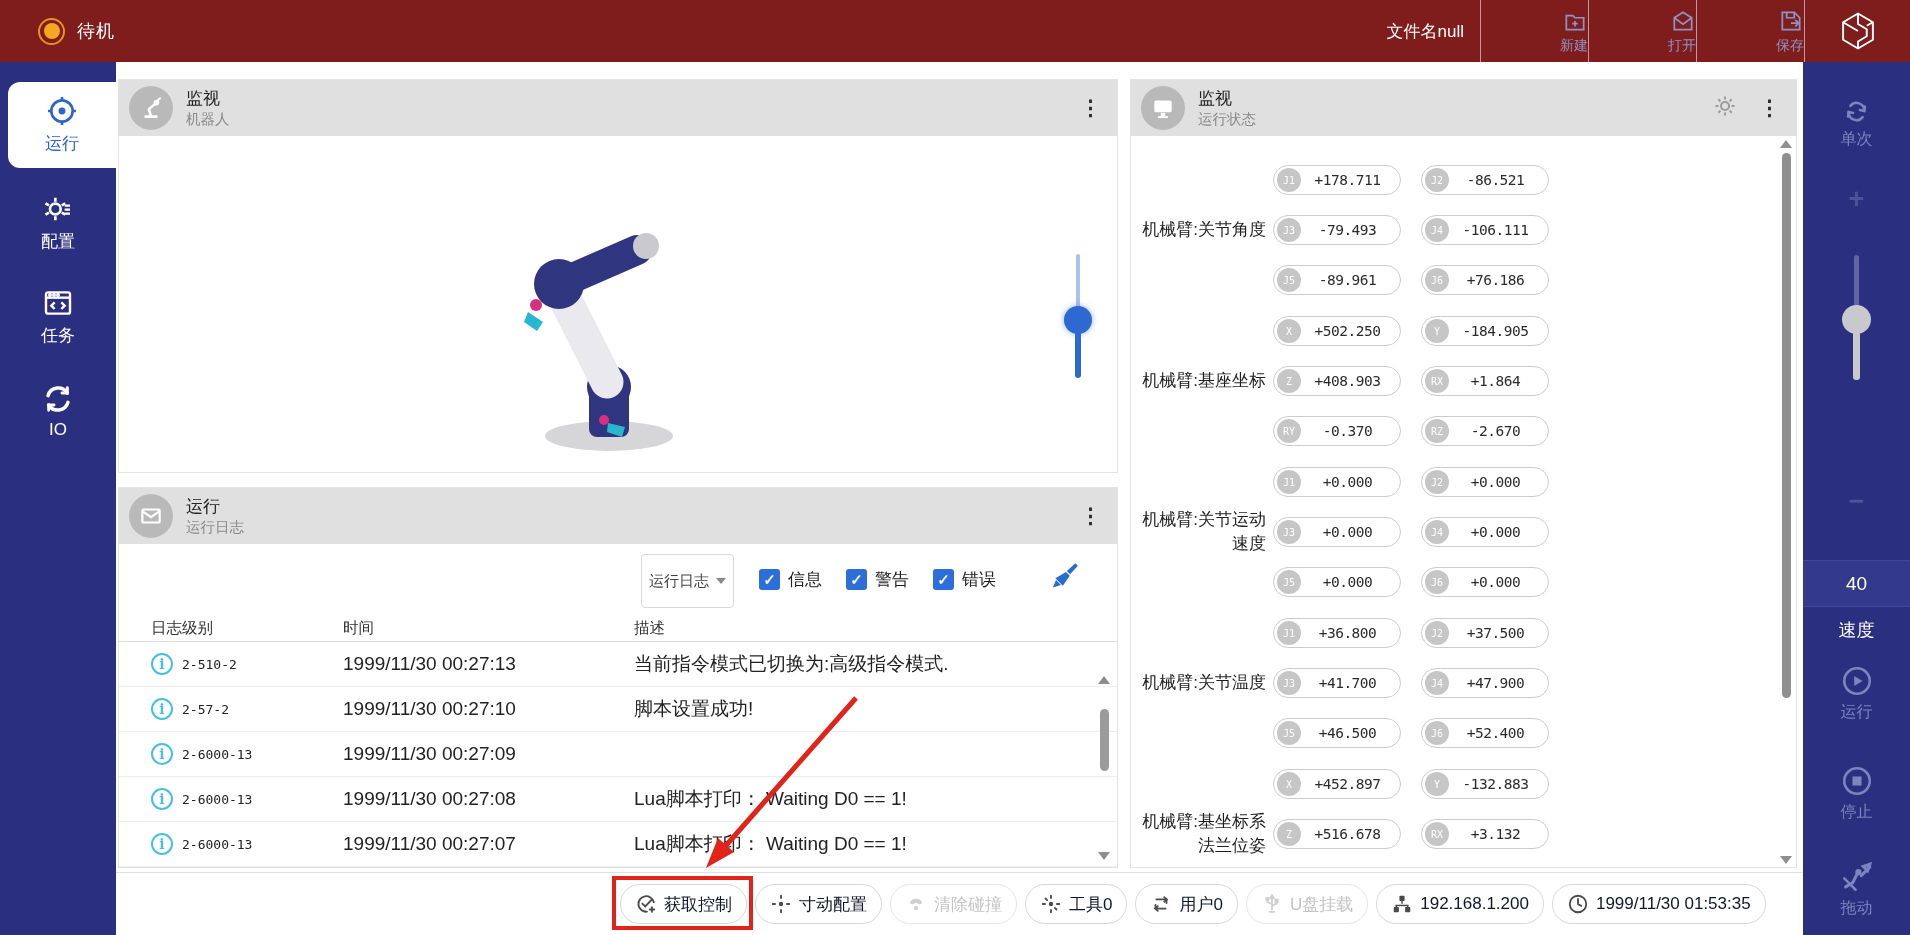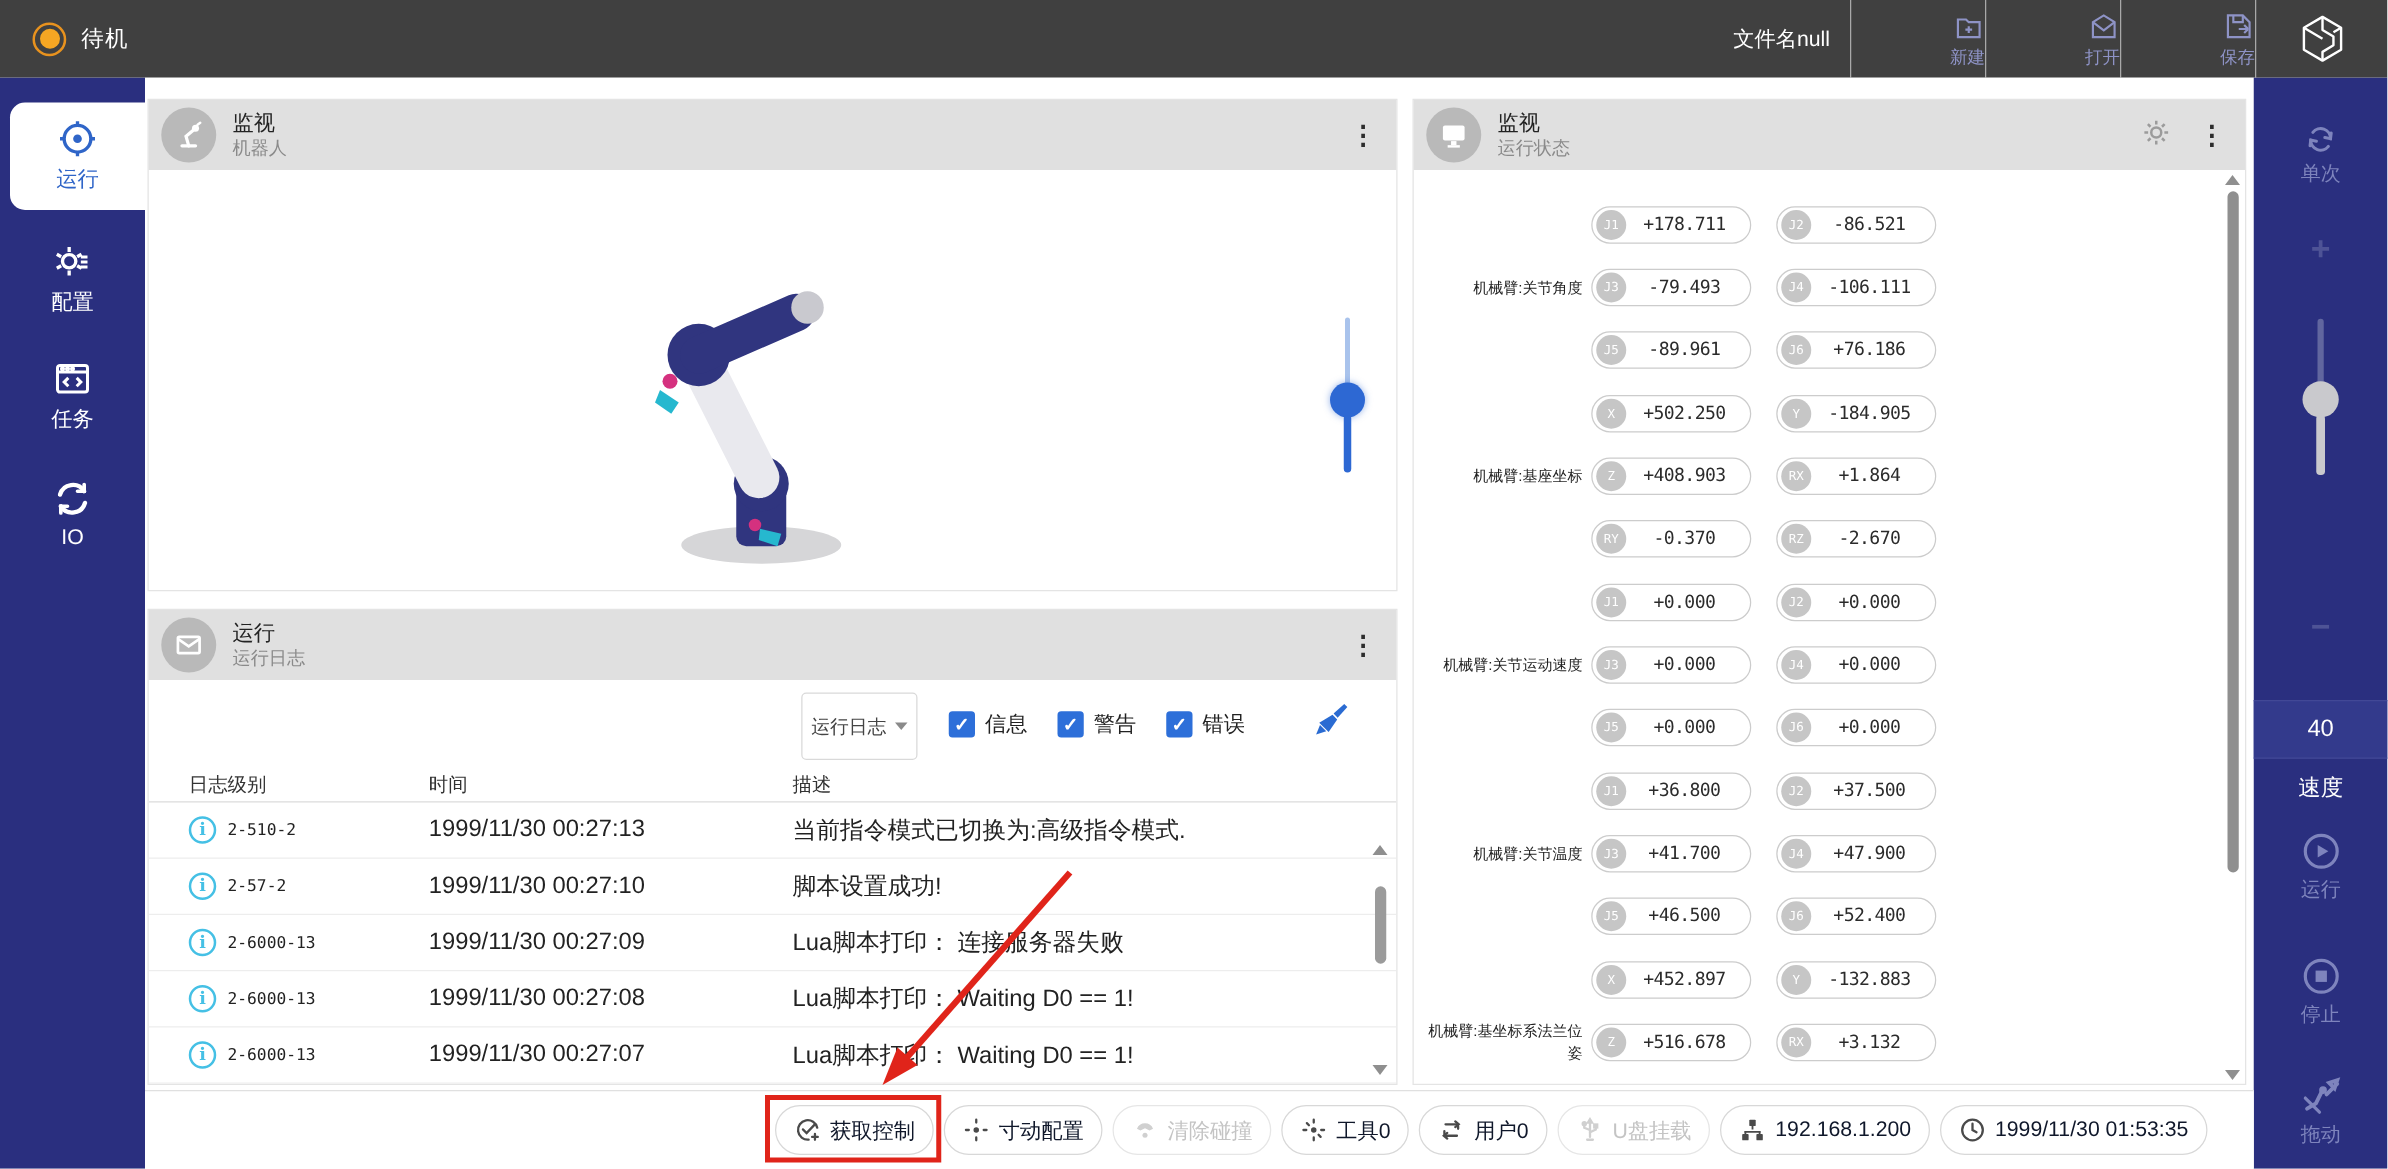--- a/index.html
+++ b/index.html
@@ -2,21 +2,21 @@
 <html><head>
 <meta charset="utf-8">
 <style>
   * { margin:0; padding:0; box-sizing:border-box; }
   html,body { width:1910px; height:935px; overflow:hidden; background:#fff;
     font-family:"Liberation Sans", sans-serif; }
   #app { position:relative; width:1910px; height:935px; background:#fff; }
 
   
   .topbar { position:absolute; left:0; top:0; width:1910px; height:62px;
-    background:#404040; display:flex; align-items:center; color:#fff; z-index:5;}
+    background:#7f1d1d; display:flex; align-items:center; color:#fff; z-index:5;padding-left:12px;}
   .status-dot { width:27px; height:27px; border:2px solid #e8921e; border-radius:50%;
     margin-left:26px; display:flex; align-items:center; justify-content:center;}
   .status-dot i { width:16px; height:16px; background:#f5a623; border-radius:50%; display:block;}
   .status-label { margin-left:12px; font-size:18px; letter-spacing:1px;}
   .tb-right { margin-left:auto; display:flex; align-items:stretch; height:100%; }
   .filename { display:flex; align-items:center; font-size:17px; padding-right:16px;}
   .tb-action { width:108px; border-left:1px solid rgba(255,255,255,.55);
     display:flex; flex-direction:column; align-items:flex-end; justify-content:center;
     gap:3px; color:#8e93c6; cursor:pointer;}
   .tb-action svg { width:26px; height:26px; }
@@ -90,21 +90,21 @@
     border-top:8px solid #8f8f8f;}
   .thumb { width:9px; background:#9b9b9b; border-radius:5px; position:absolute; left:2.5px;}
   .log-scroll { right:6px; top:132px; height:184px;}
   .log-scroll .thumb { top:33px; height:62px;}
   .log-scroll .arr-dn { position:absolute; bottom:0;}
 
   .status-panel { left:1130px; top:79px; width:667px; height:789px; }
   .sp-body { position:absolute; left:0; top:56px; right:18px; bottom:1px; overflow:hidden; padding-top:29px;}
   .group { display:flex; margin-bottom:21px; }
   .g-label { width:140px; padding-right:5px; text-align:right; align-self:center;
-    font-size:12px; color:#1f1f1f; line-height:1.4;}
+    font-size:17px; color:#1f1f1f; line-height:1.4;}
   .g-grid { display:grid; grid-template-columns:128px 128px; column-gap:106px; row-gap:13px; margin-left:2px;gap:20px;}
   .pill { height:30px; border:1px solid #cccccc; border-radius:16px; background:#fff;
     display:flex; align-items:center; padding:0 6px 0 3px;}
   .pk { width:24px; height:24px; border-radius:50%; background:#c6c6c6; color:#fff;
     font-family:"DejaVu Sans Mono", monospace; font-size:10px;
     display:flex; align-items:center; justify-content:center; flex:0 0 24px;}
   .pv { flex:1; text-align:center; font-family:"DejaVu Sans Mono", monospace;
     font-size:14.5px; color:#2b2b2b; letter-spacing:-0.5px;}
   .sp-scroll { right:3px; top:60px; height:724px; }
   .sp-scroll .thumb { top:13px; height:545px; background:#8f8f8f;}
@@ -332,21 +332,20 @@
             </div>
           <div class="cell-time">1999/11/30 00:27:10</div>
           <div class="cell-desc">脚本设置成功!</div>
         </div>
         <div class="lt-row">
           <div class="cell-level">
               <span class="info-ic">i</span>
               <span>2-6000-13</span>
             </div>
           <div class="cell-time">1999/11/30 00:27:09</div>
-          <div class="cell-desc">Lua脚本打印：  连接服务器失败</div>
         </div>
         <div class="lt-row">
           <div class="cell-level">
               <span class="info-ic">i</span>
               <span>2-6000-13</span>
             </div>
           <div class="cell-time">1999/11/30 00:27:08</div>
           <div class="cell-desc">Lua脚本打印：  Waiting D0 == 1!</div>
         </div>
         <div class="lt-row">

